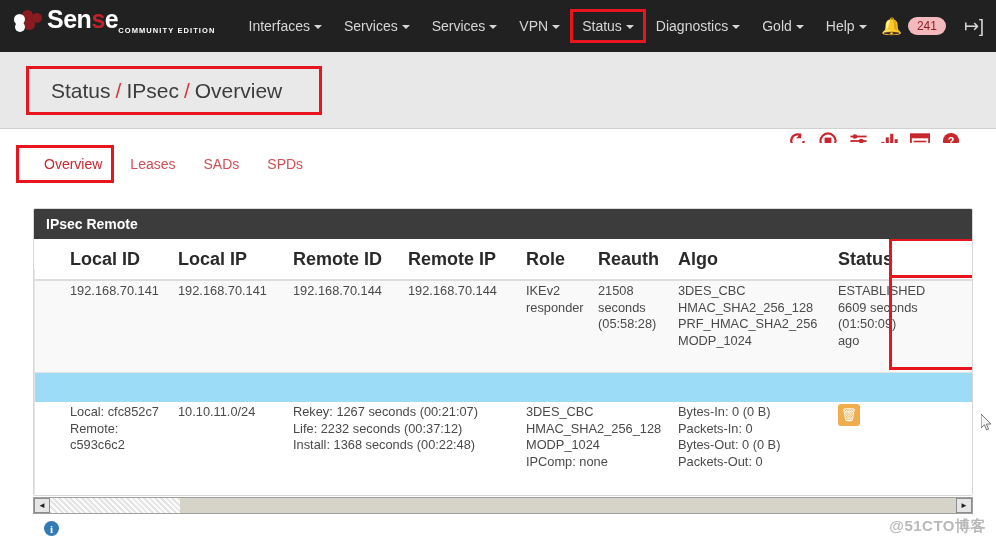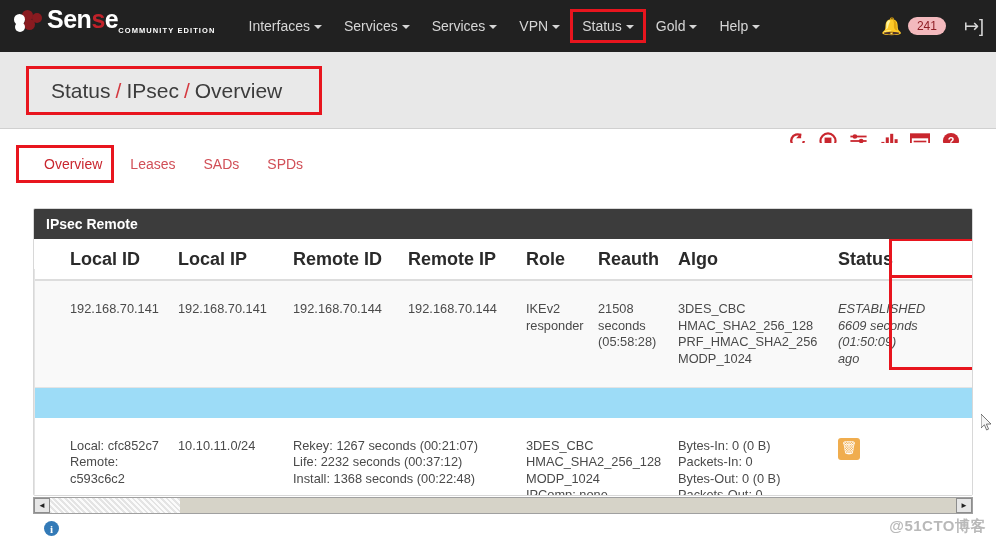--- a/index.html
+++ b/index.html
@@ -94,27 +94,27 @@
   }
   .tbl-wrap { position: relative; width: 940px; height: 258px; overflow: hidden; background:#fff; }
 
   table.ipsec { border-collapse: collapse; width: 1115px; margin-left: -175px; table-layout: fixed; }
   table.ipsec th {
     font-size: 18px; font-weight: bold; color: #2a2a2a; text-align: left;
     padding: 10px 6px 9px 6px; border-bottom: 2px solid #dddddd; vertical-align: bottom;
     white-space: nowrap;
   }
   table.ipsec td {
-    font-size: 12.8px; color: #4a4a4a; padding: 20px 6px; vertical-align: top;
+    font-size: 12.8px; color: #4a4a4a; padding: 2px 6px; vertical-align: top;
     line-height: 16.5px; border-bottom: 1px solid #e4e4e4;
   }
   tr.sa-row td { background: #f9f9f9; height: 92px; }
   tr.blue-band td { background: #9ddcf7; height: 30px; padding: 0; border-bottom: none; }
   tr.child-row td { background: #ffffff; height: 95px; }
-  td.status-cell { color: #6aa84f; font-style: italic; }
+  td.status-cell { color: #6aa84f; }
   .status-box {
     position: absolute; left: 855px; top: 36px; width: 118px; height: 95px;
     border: 3px solid #e8151e; pointer-events: none;
   }
   .statushdr-box {
     position: absolute; left: 855px; top: -1px; width: 118px; height: 37px;
     border: 3px solid #e8151e; border-bottom: none; pointer-events: none;
   }
   .trash {
     width: 22px; height: 22px; background: #f0ad4e; border-radius: 3px;
@@ -174,20 +174,21 @@
         <div class="brand-sub">COMMUNITY EDITION</div>
       </div>
     </div>
 
     <div class="nav-items">
       <div class="nav-item"><span>Interfaces</span><i class="caret"></i></div>
       <div class="nav-item"><span>Services</span><i class="caret"></i></div>
       <div class="nav-item"><span>Services</span><i class="caret"></i></div>
       <div class="nav-item"><span>VPN</span><i class="caret"></i></div>
       <div class="nav-item boxed"><span>Status</span><i class="caret"></i></div>
+      <div class="nav-item"><span>Diagnostics</span><i class="caret"></i></div>
       <div class="nav-item"><span>Gold</span><i class="caret"></i></div>
       <div class="nav-item"><span>Help</span><i class="caret"></i></div>
     </div>
 
     <div class="nav-right">
       <span class="bell">🔔</span>
       <span class="badge">241</span>
       <span class="logout">↦]</span>
     </div>
   </div>

